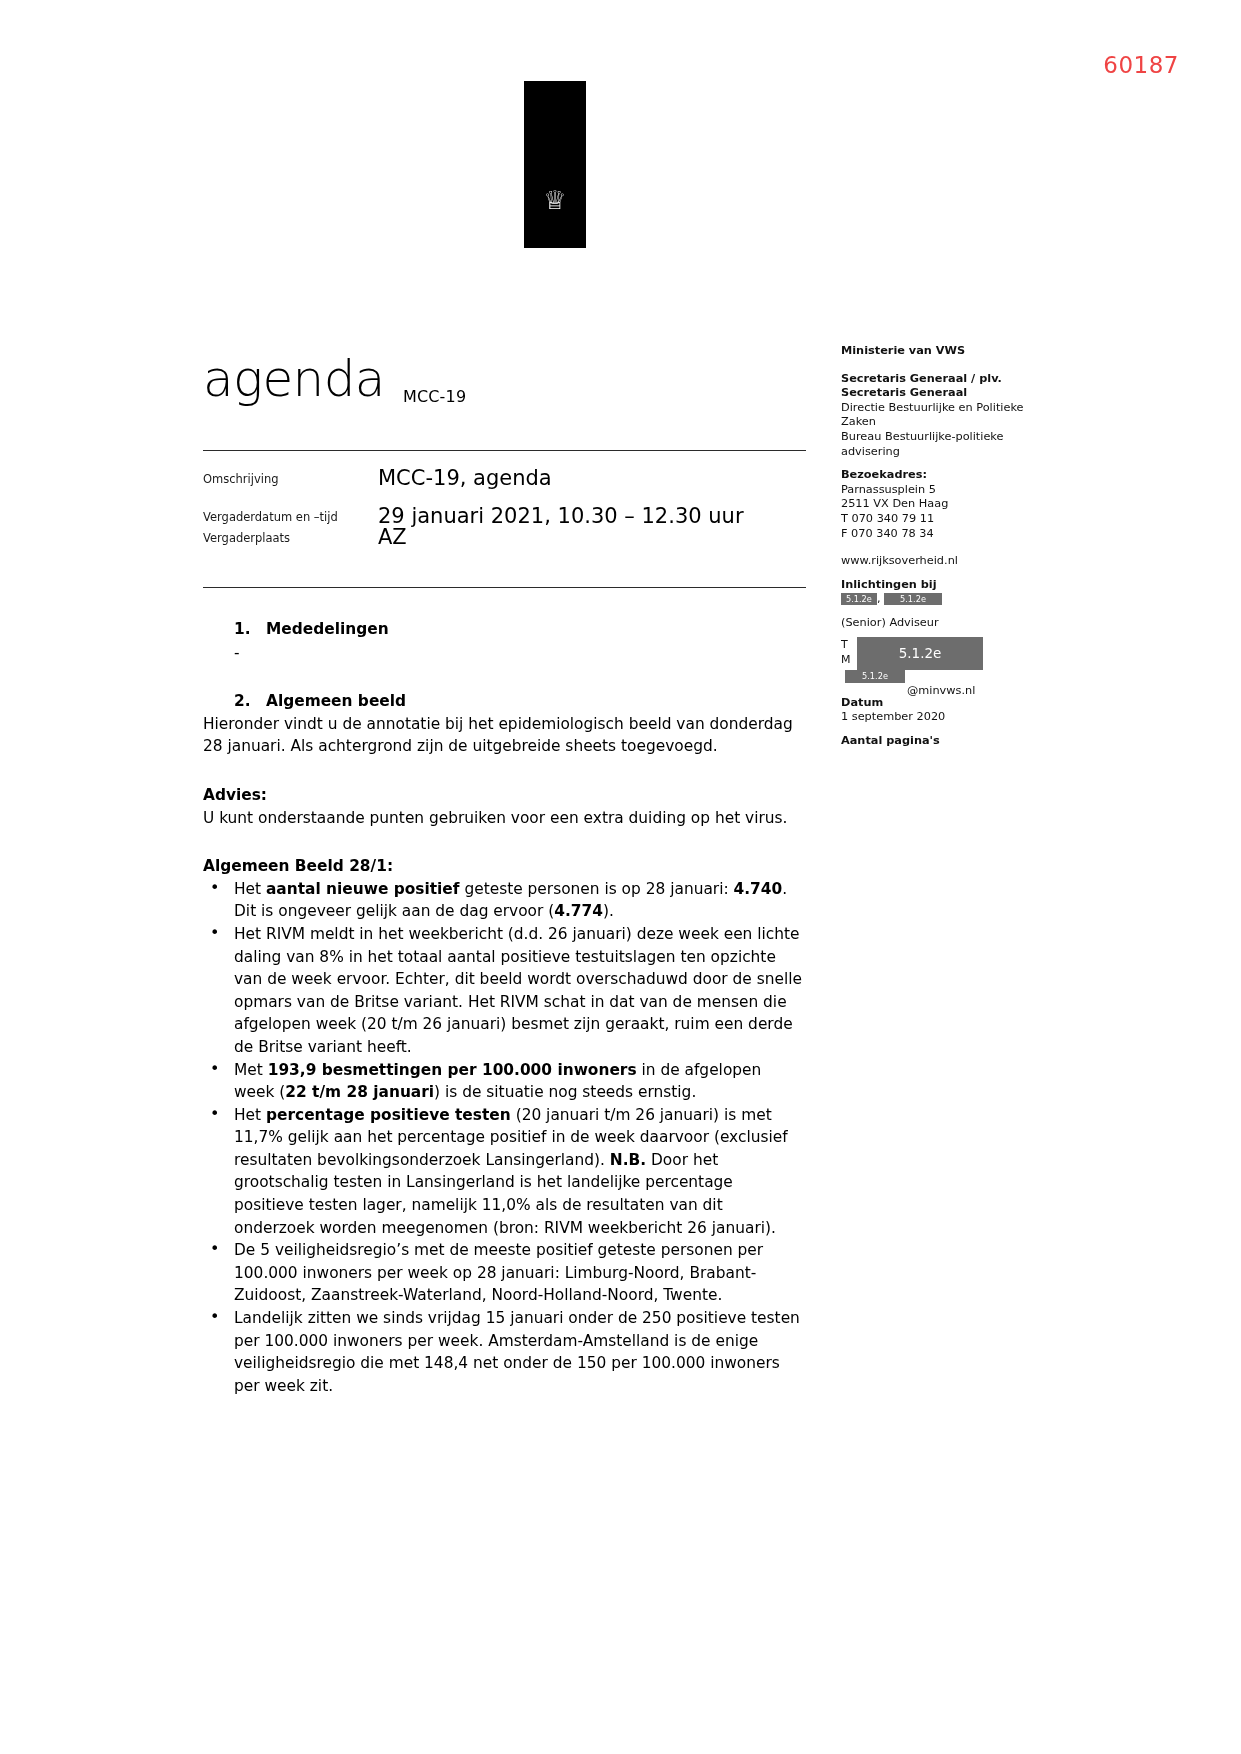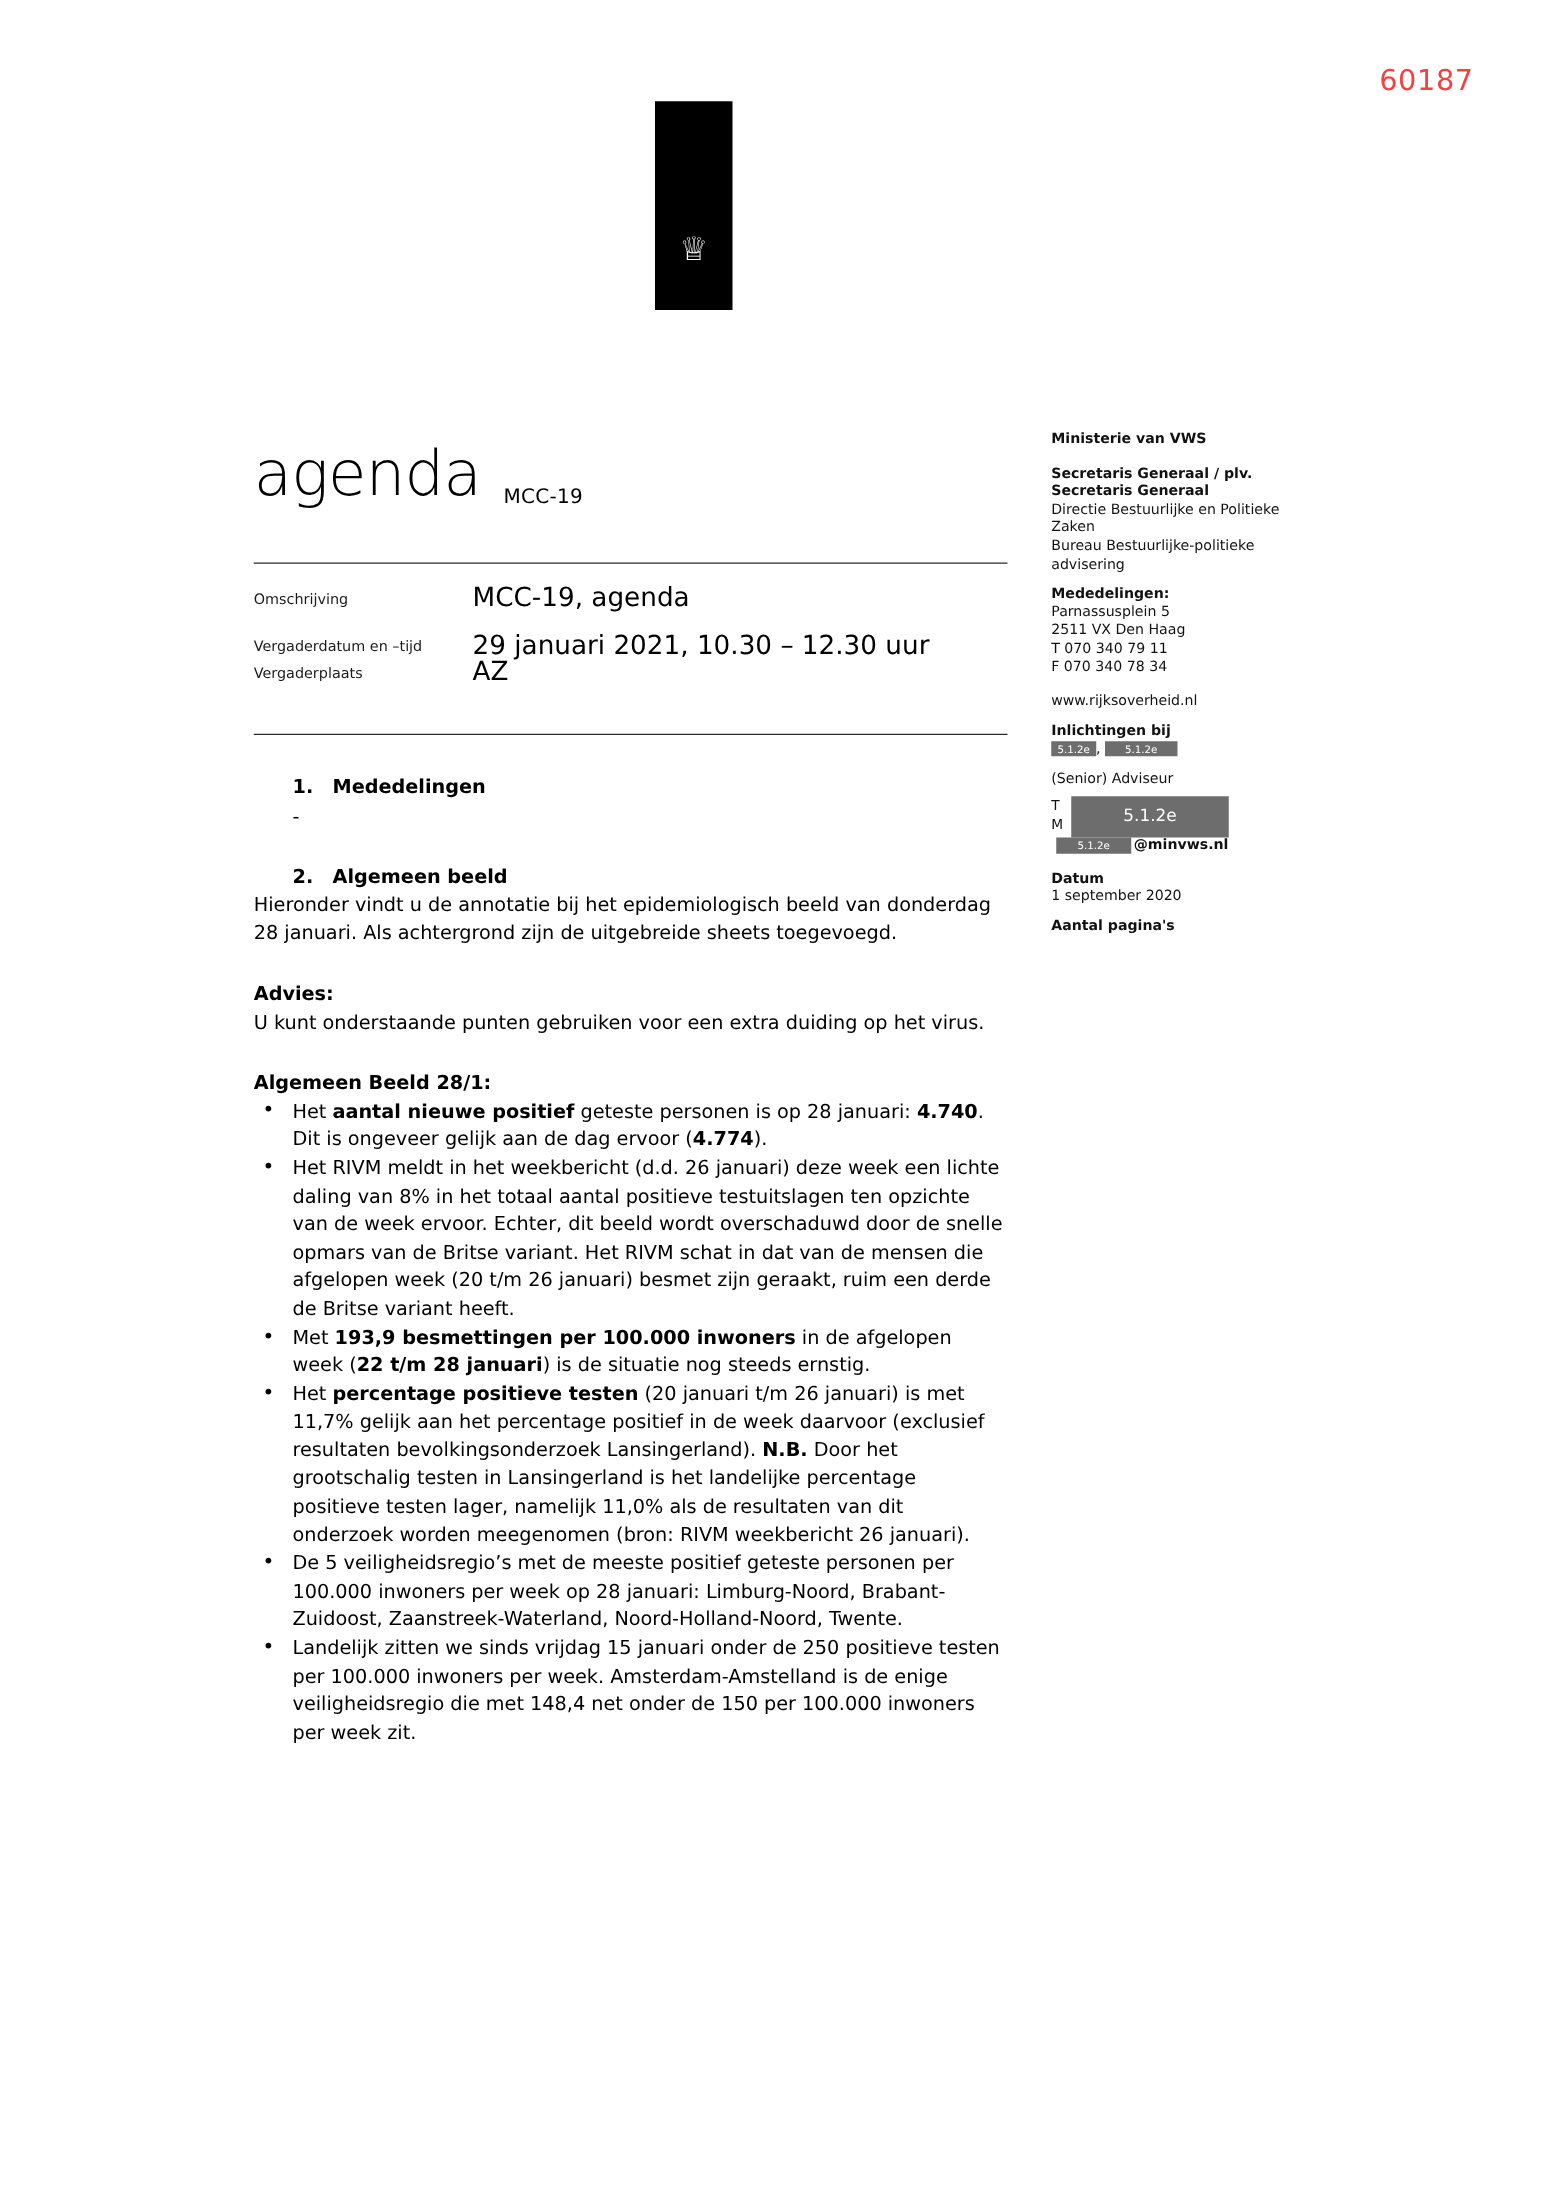--- a/index.html
+++ b/index.html
@@ -220,24 +220,23 @@
     height: 13px;
     background: #6d6d6d;
     color: #ffffff;
     font-size: 8.2px;
     text-align: center;
     line-height: 13px;
   }
   .contact-mail {
     position: absolute;
     left: 66px;
-    top: 32px;
+    top: 47px;
     font-size: 11.3px;
     line-height: 14px;
-    font-weight: bold;
   }
 </style>
 </head>
 <body>
 
 <div class="page-number">60187</div>
 
 <div class="logo-block">
   <div class="logo-mark">♕</div>
 </div>
@@ -313,21 +312,21 @@
 
   <div class="sb-strong">Secretaris Generaal / plv.</div>
   <div class="sb-strong">Secretaris Generaal</div>
   <div>Directie Bestuurlijke en Politieke</div>
   <div>Zaken</div>
   <div>Bureau Bestuurlijke-politieke</div>
   <div>advisering</div>
 
   <div class="sb-gap-sm"></div>
 
-  <div class="sb-strong">Mededelingen:</div>
+  <div class="sb-strong">Bezoekadres:</div>
   <div>Parnassusplein 5</div>
   <div>2511 VX  Den Haag</div>
   <div>T  070 340 79 11</div>
   <div>F  070 340 78 34</div>
 
   <div class="sb-gap"></div>
 
   <div>www.rijksoverheid.nl</div>
 
   <div class="sb-gap-sm"></div>

